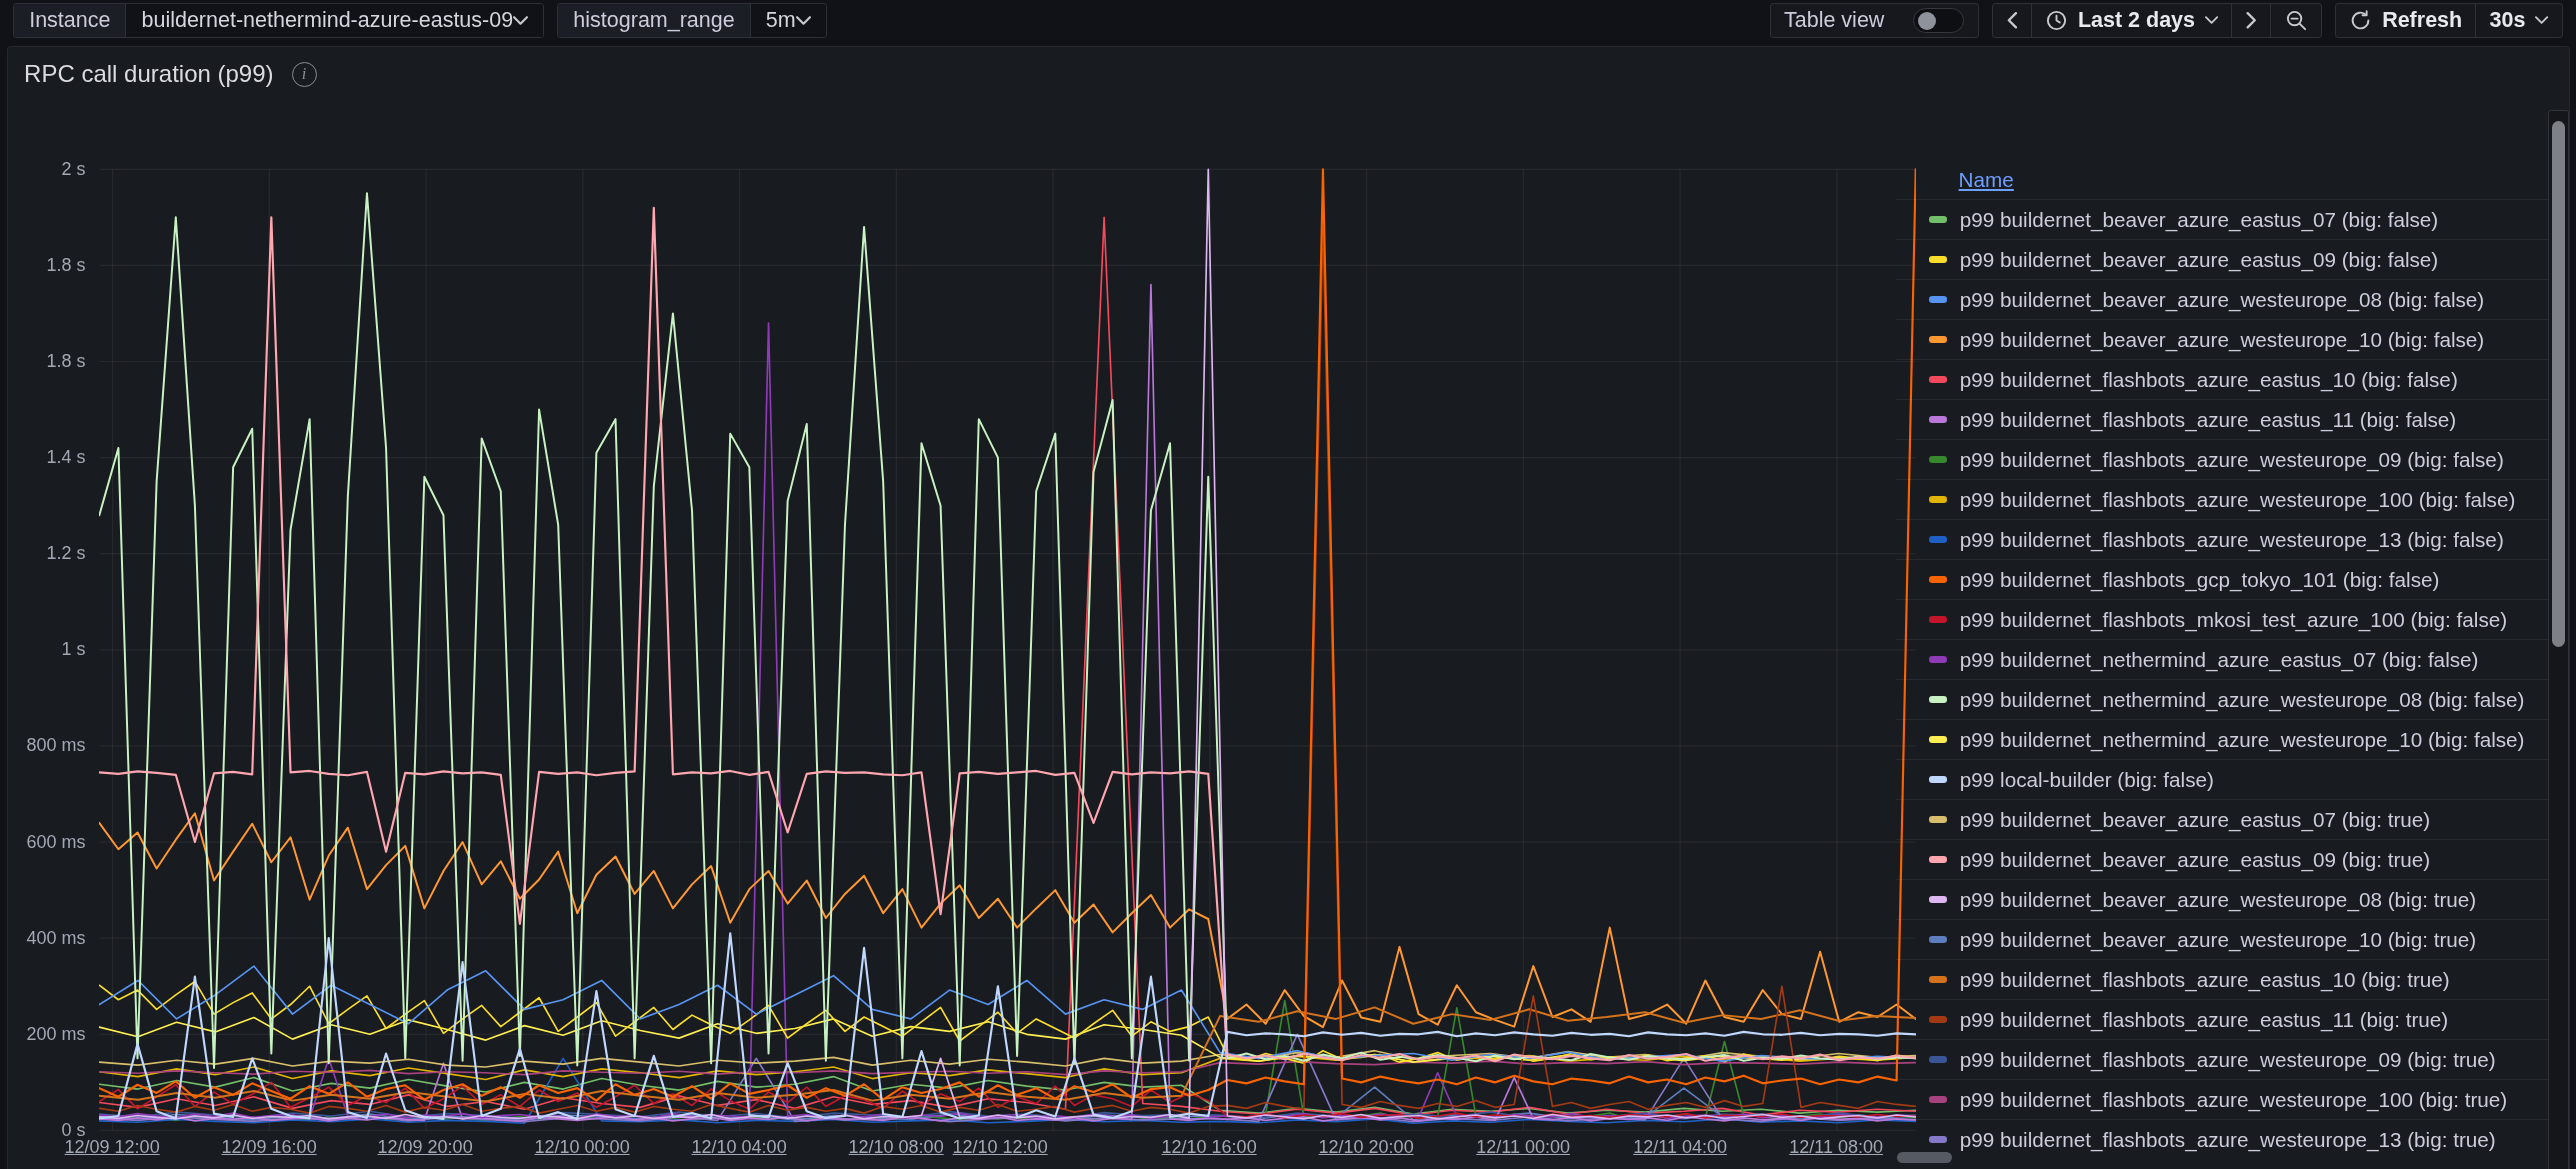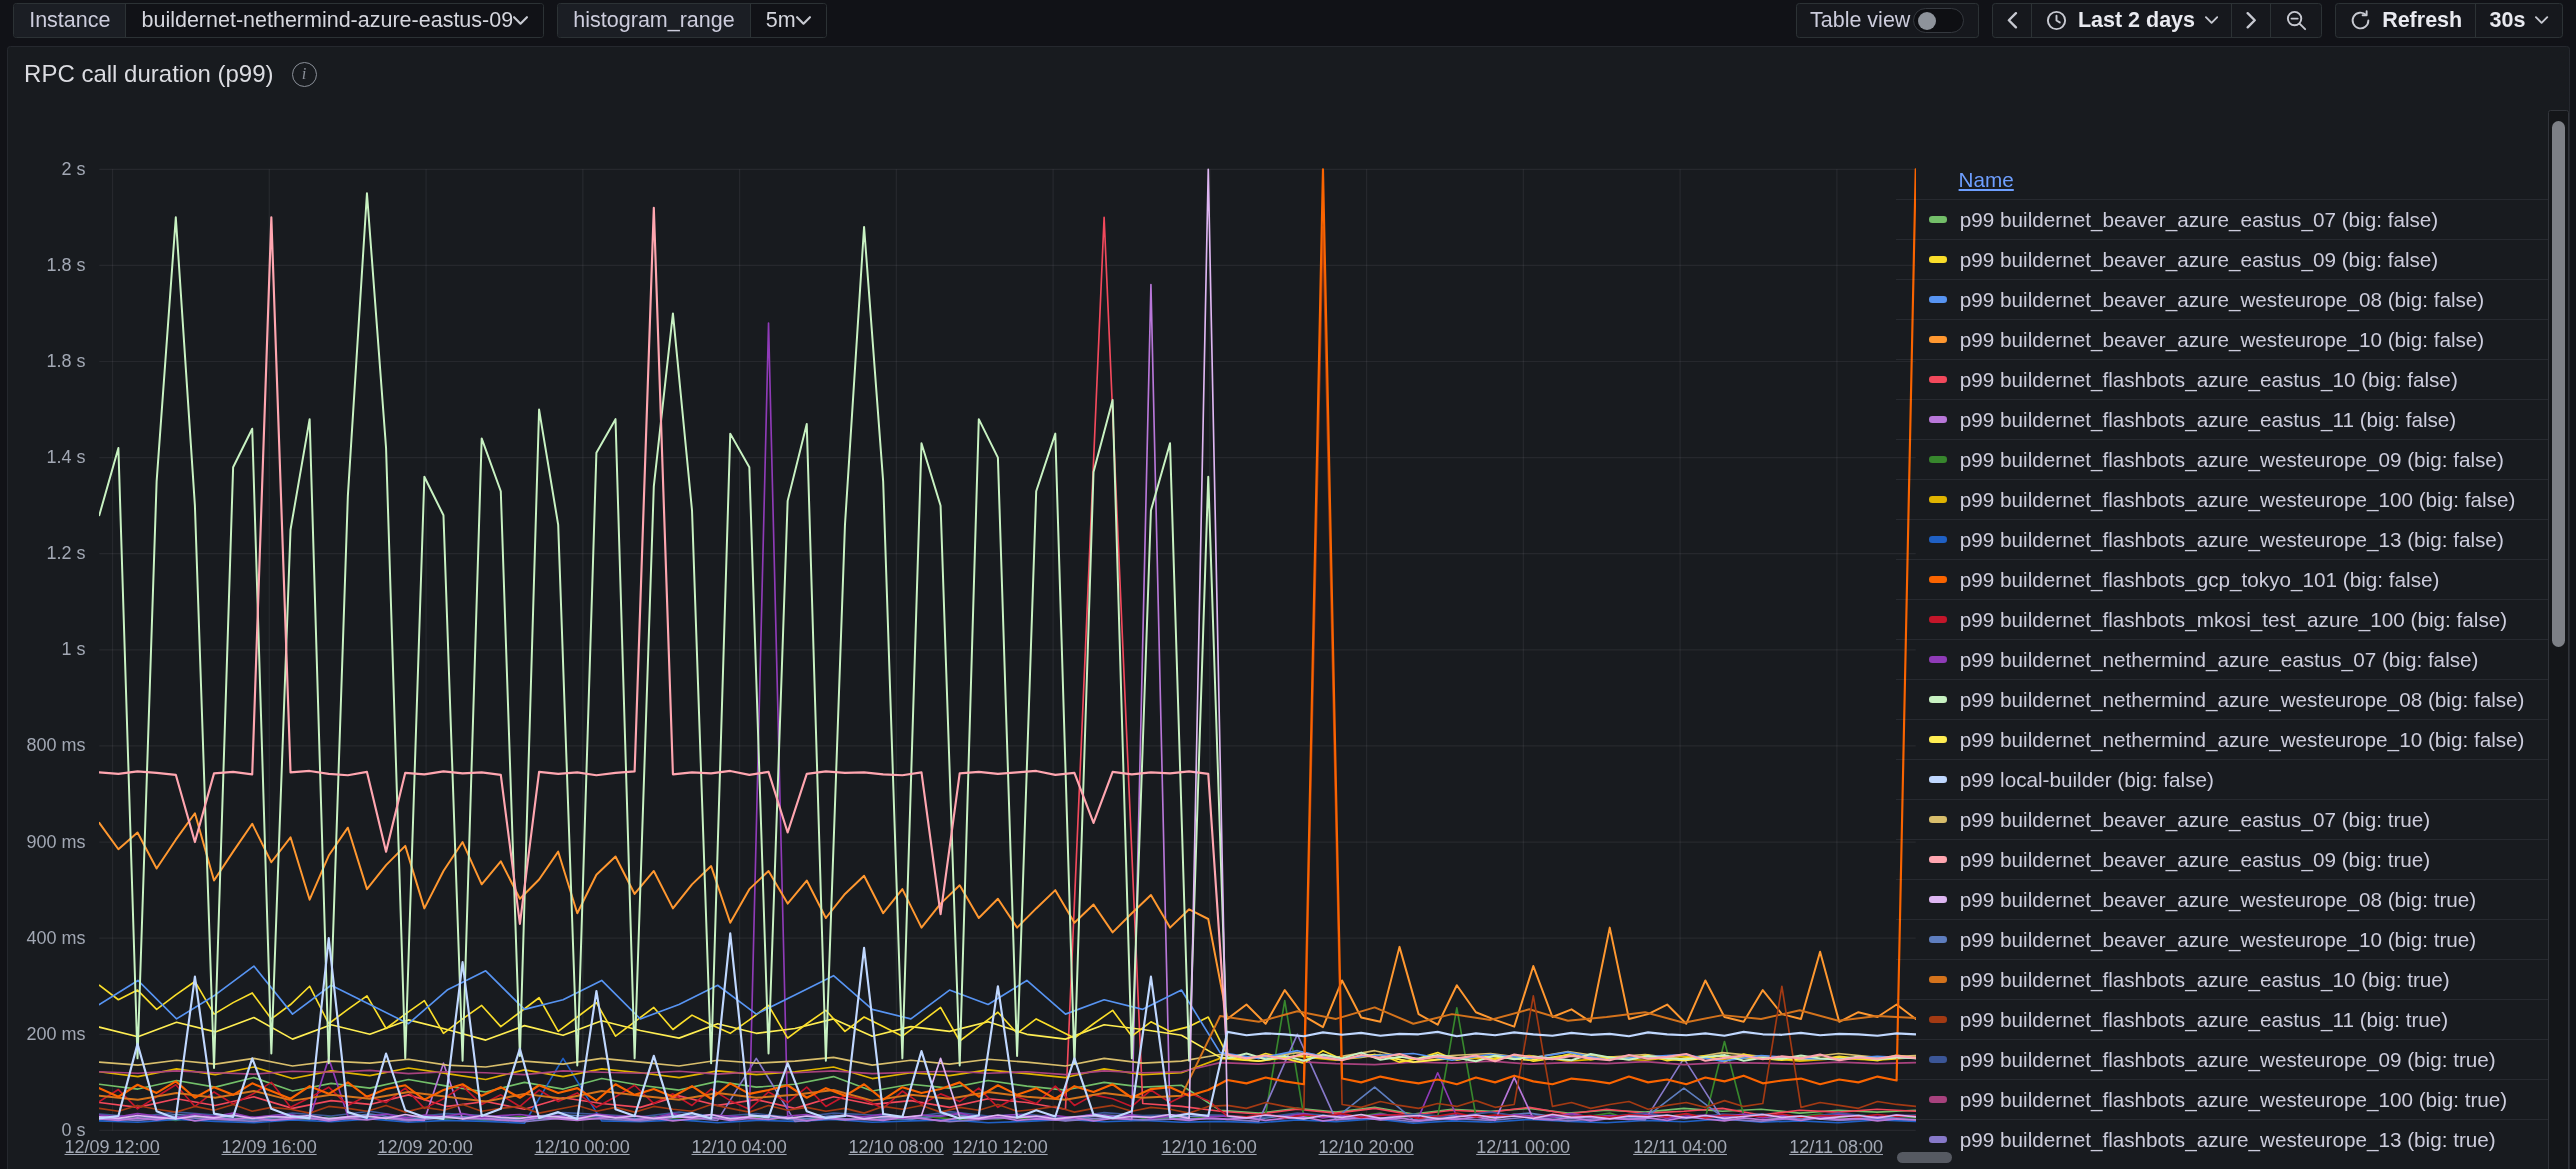--- a/index.html
+++ b/index.html
@@ -67,21 +67,21 @@
         <svg class="ic" width="15" height="10" viewBox="0 0 14 9">
             <path d="M1 1l6 6 6-6"></path>
           </svg>
         </span>
     </div>
   </div>
 
   <div class="spacer"></div>
 
   <div class="grpbox">
-    <div class="seg" style="gap:3px;">
+    <div class="seg" style="gap:29px;">
       <span class="tvlabel">Table view</span>
       <span class="toggle">
           <span class="knob"></span>
         </span>
     </div>
   </div>
 
   <div class="grpbox">
     <div class="seg">
       <span class="icon">
@@ -195,21 +195,21 @@
       <polyline points="0.0,1120.9 23.1,1131.3 46.2,1116.8 69.3,1126.7 92.5,1112.7 115.6,1132.5 138.7,1119.7 161.8,1129.0 184.9,1115.1 208.0,1124.4 231.2,1133.7 254.3,1118.5 277.4,1127.8 300.5,1113.9 323.6,1131.3 346.7,1122.0 369.9,1117.4 393.0,1134.8 416.1,1123.2 439.2,1116.2 462.3,1130.2 485.4,1119.7 508.5,1132.5 531.7,1117.4 554.8,1126.7 577.9,1120.9 601.0,1136.0 624.1,1116.2 647.2,1129.0 670.4,1122.0 693.5,1131.3 716.6,1118.5 739.7,1133.7 762.8,1115.1 785.9,1127.8 809.1,1123.2 832.2,1117.4 855.3,1132.5 878.4,1120.9 901.5,1130.2 924.6,1116.2 947.7,1134.8 970.9,1119.7 994.0,1126.7 1017.1,1122.0 1040.2,1113.9 1063.3,1131.3 1086.4,1117.4 1109.6,1129.0 1132.7,1120.9 1155.8,1133.7 1178.9,1118.5 1202.0,1125.5 1225.1,1116.2 1248.3,1132.5 1271.4,1122.0 1294.5,1119.7 1317.6,1130.2 1340.7,1123.2 1363.8,1111.0 1386.9,1115.1 1410.1,1108.1 1433.2,1112.7 1456.3,1116.2 1479.4,10.0 1502.5,1109.3 1525.6,1113.9 1548.8,1106.9 1571.9,1111.6 1595.0,1115.1 1618.1,1110.4 1641.2,1116.2 1664.3,1108.1 1687.5,1113.9 1710.6,1105.8 1733.7,1112.7 1756.8,1116.2 1779.9,1109.3 1803.0,1111.6 1826.1,1115.1 1849.3,1106.9 1872.4,1113.9 1895.5,1110.4 1918.6,1116.2 1941.7,1108.1 1964.8,1112.7 1988.0,1105.8 2011.1,1115.1 2034.2,1111.6 2057.3,1109.3 2080.4,1116.2 2103.5,1110.4 2126.7,1113.9 2149.8,1106.9 2172.9,1111.6 2196.0,10.0" fill="none" stroke="#FA6400" stroke-width="2.6" stroke-linejoin="round" stroke-linecap="round"></polyline>
       <polyline points="0.0,428.3 23.1,347.0 46.2,1084.9 69.3,387.7 92.5,68.1 115.6,416.7 138.7,1096.5 161.8,370.2 184.9,323.7 208.0,1079.0 231.2,445.8 254.3,312.1 277.4,1090.7 300.5,405.1 323.6,39.0 346.7,347.0 369.9,1084.9 393.0,381.8 416.1,428.3 439.2,1087.8 462.3,335.4 485.4,399.3 508.5,1081.9 531.7,300.5 554.8,439.9 577.9,1093.6 601.0,352.8 624.1,312.1 647.2,1084.9 670.4,393.5 693.5,184.3 716.6,422.5 739.7,1090.7 762.8,329.6 785.9,370.2 809.1,1079.0 832.2,410.9 855.3,317.9 878.4,1087.8 901.5,439.9 924.6,79.7 947.7,387.7 970.9,1084.9 994.0,341.2 1017.1,416.7 1040.2,1093.6 1063.3,312.1 1086.4,358.6 1109.6,1081.9 1132.7,399.3 1155.8,329.6 1178.9,1090.7 1202.0,376.0 1225.1,288.9 1248.3,1084.9 1271.4,422.5 1294.5,341.2 1317.6,1087.8 1340.7,381.8 1363.8,1084.9 1386.9,1079.0 1410.1,1086.0 1433.2,1081.9 1456.3,1087.8 1479.4,1080.2 1502.5,1084.9 1525.6,1077.9 1548.8,1086.6 1571.9,1083.1 1595.0,1085.4 1618.1,1080.8 1641.2,1084.3 1664.3,1088.3 1687.5,1081.4 1710.6,1086.0 1733.7,1082.5 1756.8,1084.9 1779.9,1087.2 1803.0,1079.6 1826.1,1083.7 1849.3,1086.6 1872.4,1081.9 1895.5,1084.9 1918.6,1086.0 1941.7,1083.1 1964.8,1080.8 1988.0,1087.8 2011.1,1084.3 2034.2,1085.4 2057.3,1081.4 2080.4,1084.9 2103.5,1086.6 2126.7,1082.5 2149.8,1086.0 2172.9,1083.7 2196.0,1084.9" fill="none" stroke="#C8F2C2" stroke-width="2.4" stroke-linejoin="round" stroke-linecap="round"></polyline>
       <polyline points="0.0,739.2 23.1,740.9 46.2,738.0 69.3,739.7 92.5,742.1 115.6,823.4 138.7,740.3 161.8,738.6 184.9,741.5 208.0,68.1 231.2,739.2 254.3,737.4 277.4,740.9 300.5,742.6 323.6,738.6 346.7,835.0 369.9,739.7 393.0,741.5 416.1,738.0 439.2,740.3 462.3,739.2 485.4,742.1 508.5,922.2 531.7,738.6 554.8,740.9 577.9,739.2 601.0,742.6 624.1,739.7 647.2,738.0 670.4,56.5 693.5,741.5 716.6,739.2 739.7,740.3 762.8,737.4 785.9,742.1 809.1,738.6 832.2,811.8 855.3,740.9 878.4,738.0 901.5,739.7 924.6,739.2 947.7,741.5 970.9,742.6 994.0,739.2 1017.1,910.6 1040.2,740.3 1063.3,738.6 1086.4,740.9 1109.6,739.2 1132.7,737.4 1155.8,742.1 1178.9,739.7 1202.0,800.2 1225.1,738.6 1248.3,741.5 1271.4,739.2 1294.5,740.3 1317.6,738.0 1340.7,740.9 1363.8,1080.2 1386.9,1084.9 1410.1,1081.4 1433.2,1086.0 1456.3,1079.0 1479.4,1083.7 1502.5,1087.2 1525.6,1080.8 1548.8,1084.3 1571.9,1079.6 1595.0,1086.6 1618.1,1082.5 1641.2,1084.9 1664.3,1081.4 1687.5,1088.3 1710.6,1080.2 1733.7,1083.7 1756.8,1086.0 1779.9,1081.9 1803.0,1084.9 1826.1,1087.2 1849.3,1080.8 1872.4,1085.4 1895.5,1083.1 1918.6,1079.6 1941.7,1087.8 1964.8,1084.3 1988.0,1081.4 2011.1,1086.0 2034.2,1082.5 2057.3,1084.9 2080.4,1080.2 2103.5,1087.2 2126.7,1083.7 2149.8,1085.4 2172.9,1081.9 2196.0,1084.3" fill="none" stroke="#FFA6B0" stroke-width="2.6" stroke-linejoin="round" stroke-linecap="round"></polyline>
       <polyline points="0.0,1155.7 23.1,1157.5 46.2,1154.0 69.3,1156.3 92.5,1158.1 115.6,1154.6 138.7,1156.9 161.8,1153.4 184.9,1157.5 208.0,1155.2 231.2,1156.3 254.3,1154.0 277.4,1158.1 300.5,1155.7 323.6,1154.6 346.7,1157.5 369.9,1152.8 393.0,1156.9 416.1,1155.2 439.2,1158.1 462.3,1154.0 485.4,1156.3 508.5,1157.5 531.7,1154.6 554.8,1155.7 577.9,1158.1 601.0,1153.4 624.1,1156.9 647.2,1154.6 670.4,1157.5 693.5,1155.2 716.6,1156.3 739.7,1152.8 762.8,1158.1 785.9,1155.7 809.1,1154.0 832.2,1157.5 855.3,1154.6 878.4,1156.9 901.5,1153.4 924.6,1158.1 947.7,1155.2 970.9,1156.3 994.0,1154.0 1017.1,1084.9 1040.2,1155.7 1063.3,1157.5 1086.4,1153.4 1109.6,1156.9 1132.7,1154.6 1155.8,1158.1 1178.9,1155.7 1202.0,1154.0 1225.1,1157.5 1248.3,1155.2 1271.4,1156.3 1294.5,1152.8 1317.6,1157.5 1340.7,10.0 1363.8,1154.6 1386.9,1156.9 1410.1,1153.4 1433.2,1155.7 1456.3,1158.1 1479.4,1154.0 1502.5,1156.3 1525.6,1152.8 1548.8,1157.5 1571.9,1155.2 1595.0,1154.0 1618.1,1158.1 1641.2,1155.7 1664.3,1153.4 1687.5,1156.9 1710.6,1154.6 1733.7,1157.5 1756.8,1152.8 1779.9,1156.3 1803.0,1155.2 1826.1,1158.1 1849.3,1154.6 1872.4,1155.7 1895.5,1153.4 1918.6,1156.9 1941.7,1154.0 1964.8,1157.5 1988.0,1155.2 2011.1,1152.8 2034.2,1156.3 2057.3,1154.6 2080.4,1158.1 2103.5,1155.7 2126.7,1154.0 2149.8,1156.9 2172.9,1153.4 2196.0,1155.7" fill="none" stroke="#DEB6F2" stroke-width="2" stroke-linejoin="round" stroke-linecap="round"></polyline>
       <polyline points="0.0,1157.5 23.1,1154.6 46.2,1067.4 69.3,1148.8 92.5,1157.5 115.6,986.1 138.7,1151.7 161.8,1155.7 184.9,1084.9 208.0,1145.9 231.2,1154.6 254.3,1157.5 277.4,939.6 300.5,1149.9 323.6,1156.9 346.7,1079.0 369.9,1147.6 393.0,1155.7 416.1,1158.1 439.2,968.6 462.3,1154.6 485.4,1145.9 508.5,1073.2 531.7,1156.9 554.8,1149.9 577.9,1158.1 601.0,1003.5 624.1,1146.4 647.2,1154.6 670.4,1081.9 693.5,1155.7 716.6,1151.1 739.7,1157.5 762.8,933.8 785.9,1153.4 809.1,1156.3 832.2,1090.7 855.3,1148.8 878.4,1156.9 901.5,1154.6 924.6,951.2 947.7,1152.2 970.9,1155.7 994.0,1076.1 1017.1,1149.9 1040.2,1157.5 1063.3,1154.0 1086.4,997.7 1109.6,1156.3 1132.7,1147.6 1155.8,1155.2 1178.9,1084.9 1202.0,1152.8 1225.1,1156.9 1248.3,1148.8 1271.4,986.1 1294.5,1155.7 1317.6,1151.7 1340.7,1154.6 1363.8,1052.9 1386.9,1057.0 1410.1,1054.6 1433.2,1055.8 1456.3,1058.1 1479.4,1053.5 1502.5,1056.4 1525.6,1054.1 1548.8,1057.5 1571.9,1055.2 1595.0,1055.8 1618.1,1052.9 1641.2,1058.1 1664.3,1054.6 1687.5,1057.0 1710.6,1053.5 1733.7,1055.8 1756.8,1057.5 1779.9,1054.1 1803.0,1056.4 1826.1,1055.2 1849.3,1058.1 1872.4,1053.5 1895.5,1055.8 1918.6,1057.0 1941.7,1054.6 1964.8,1057.5 1988.0,1052.9 2011.1,1055.8 2034.2,1056.4 2057.3,1054.1 2080.4,1057.0 2103.5,1055.2 2126.7,1055.8 2149.8,1057.5 2172.9,1054.6 2196.0,1055.8" fill="none" stroke="#C0D8FF" stroke-width="2.6" stroke-linejoin="round" stroke-linecap="round"></polyline>
     </svg>
   <div id="ylabels">
       <div class="ylab" style="top: 1073px;">0 s</div>
       <div class="ylab" style="top: 977px;">200 ms</div>
       <div class="ylab" style="top: 881px;">400 ms</div>
-      <div class="ylab" style="top: 785px;">900 ms</div>
+      <div class="ylab" style="top: 785px;">600 ms</div>
       <div class="ylab" style="top: 688px;">800 ms</div>
       <div class="ylab" style="top: 592px;">1 s</div>
       <div class="ylab" style="top: 496px;">1.2 s</div>
       <div class="ylab" style="top: 400px;">1.4 s</div>
       <div class="ylab" style="top: 304px;">1.8 s</div>
       <div class="ylab" style="top: 208px;">1.8 s</div>
       <div class="ylab" style="top: 112px;">2 s</div>
     </div>
   <div id="xlabels">
       <div class="xlab" style="left: 34px;">12/09 12:00</div>

